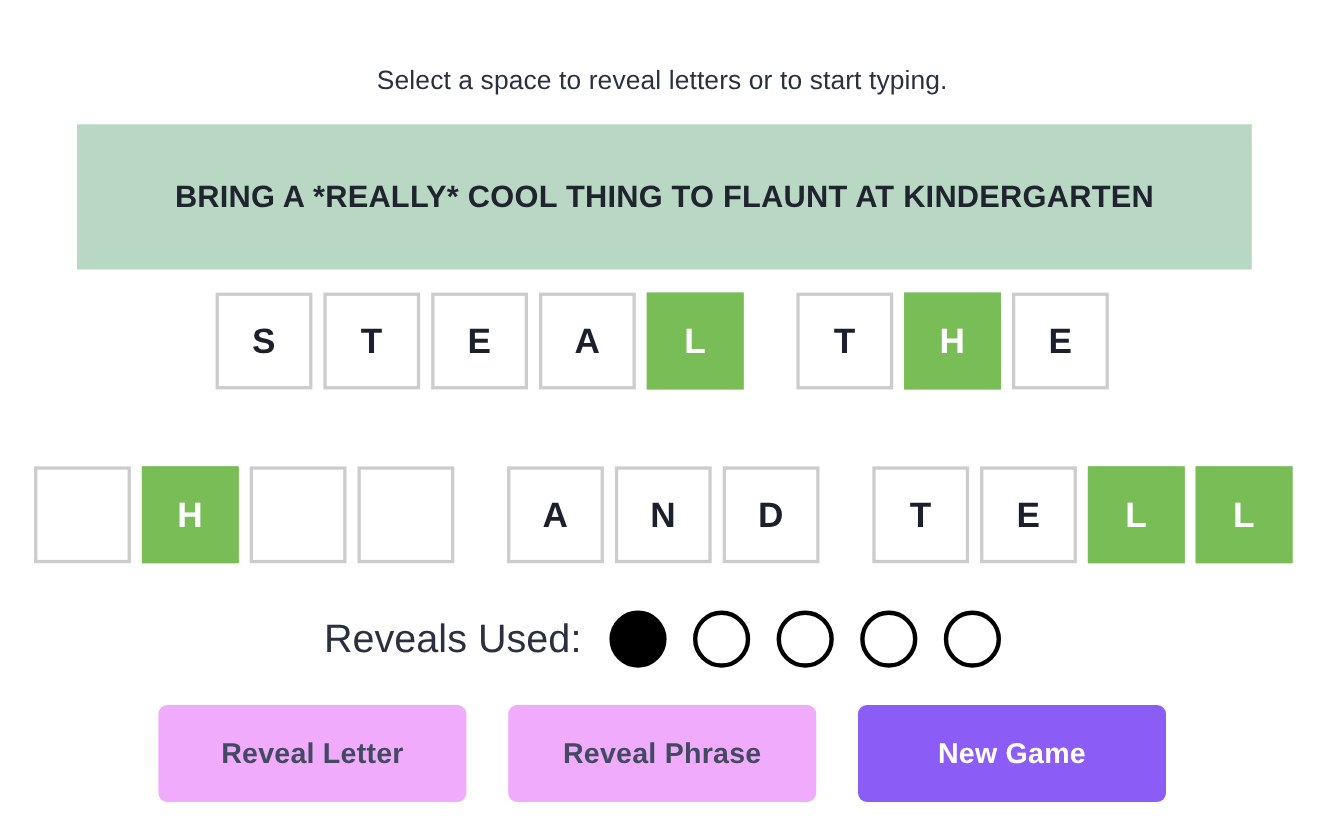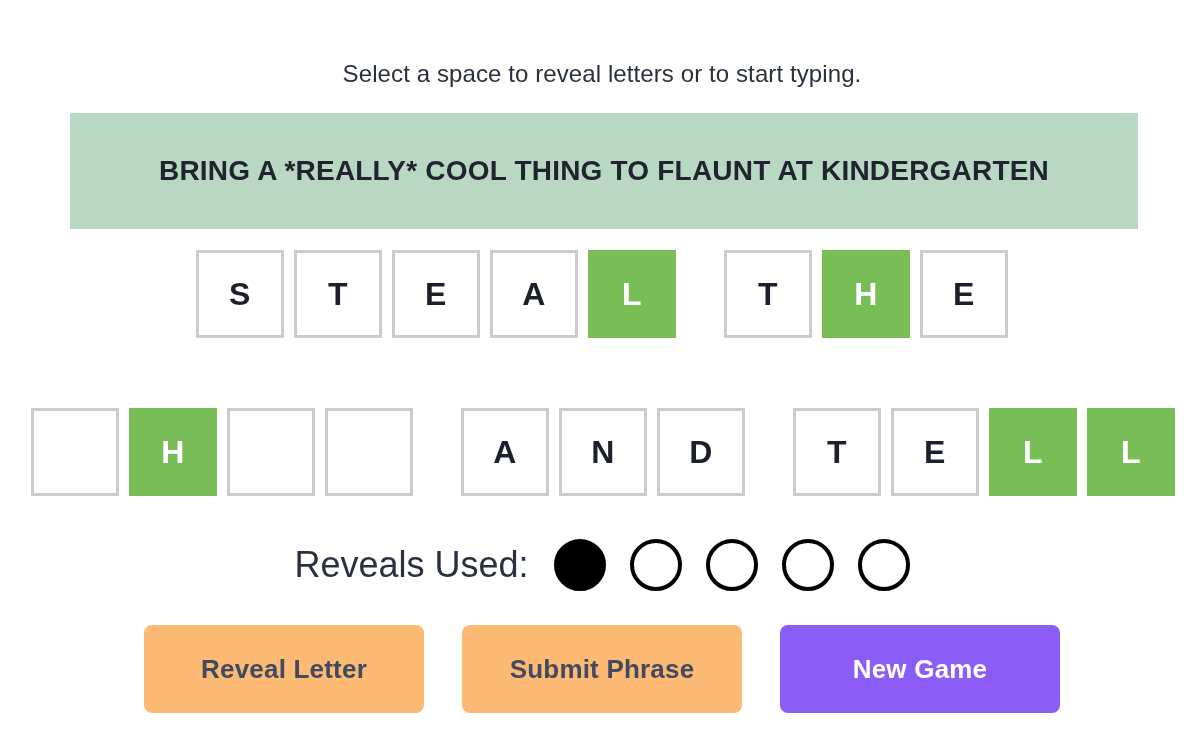--- a/index.html
+++ b/index.html
@@ -21,21 +21,21 @@
     font-size: 24px;
     color: #2b3040;
     letter-spacing: 0.1px;
     padding-top: 57px;
     line-height: 34px;
     font-weight: 400;
   }
 
   .phrase-banner {
     margin: 22px 66px 0 70px;
-    height: 116px;
+    height: 132px;
     background: #b9d8c4;
     display: flex;
     align-items: center;
     justify-content: center;
     box-sizing: border-box;
     padding: 0 32px;
   }
   .phrase-banner-text {
     font-size: 28px;
     font-weight: 700;
@@ -119,21 +119,21 @@
     font-family: "Liberation Sans", sans-serif;
     font-size: 26px;
     font-weight: 700;
     padding: 0 36px;
     height: 88px;
     min-width: 280px;
     cursor: pointer;
     letter-spacing: 0.2px;
   }
   .btn.secondary {
-    background: #fdba74;
+    background: #f0abfc;
     color: #434a60;
   }
   .btn.primary {
     background: #8b5cf6;
     color: #ffffff;
   }
 </style>
 </head>
 <body>
 
@@ -188,15 +188,15 @@
       <div class="dot filled"></div>
       <div class="dot"></div>
       <div class="dot"></div>
       <div class="dot"></div>
       <div class="dot"></div>
     </div>
 </div>
 
 <div class="buttons">
     <button class="btn secondary">Reveal Letter</button>
-    <button class="btn secondary">Submit Phrase</button>
+    <button class="btn secondary">Reveal Phrase</button>
     <button class="btn primary">New Game</button>
   </div>
 
 </body></html>

